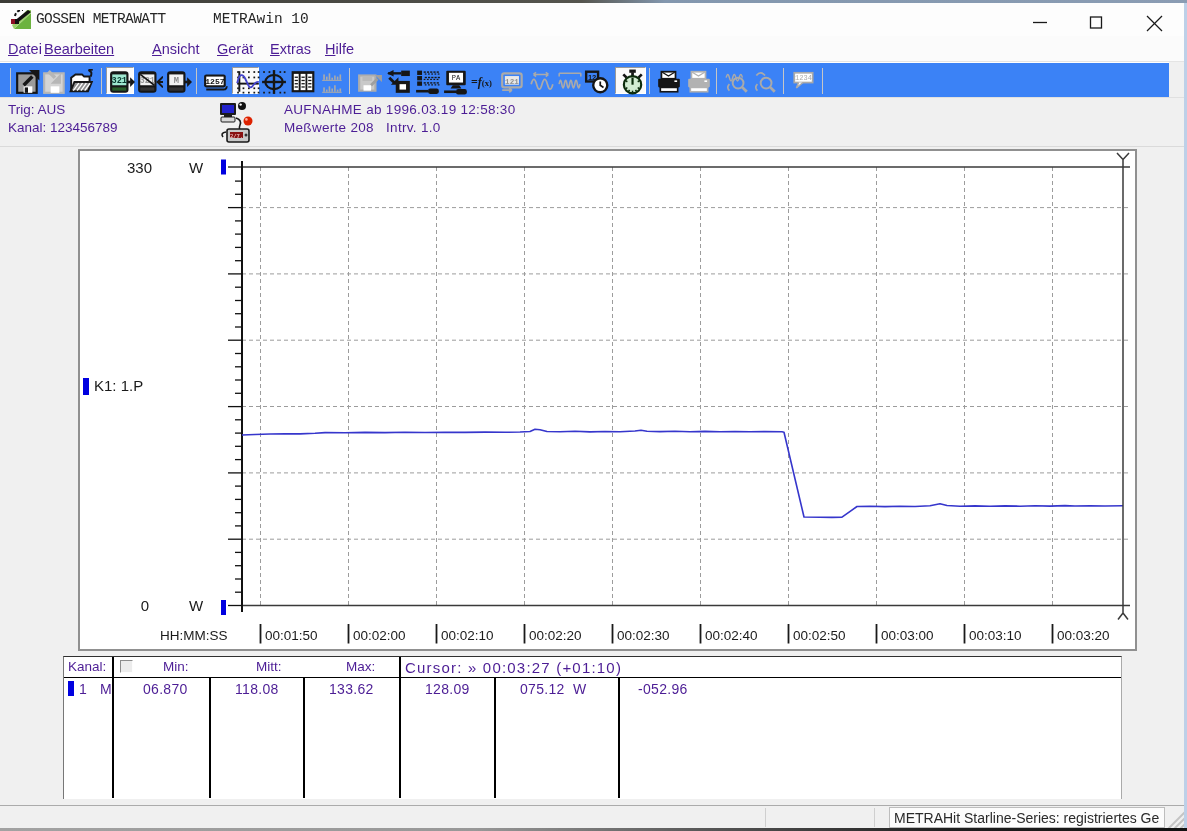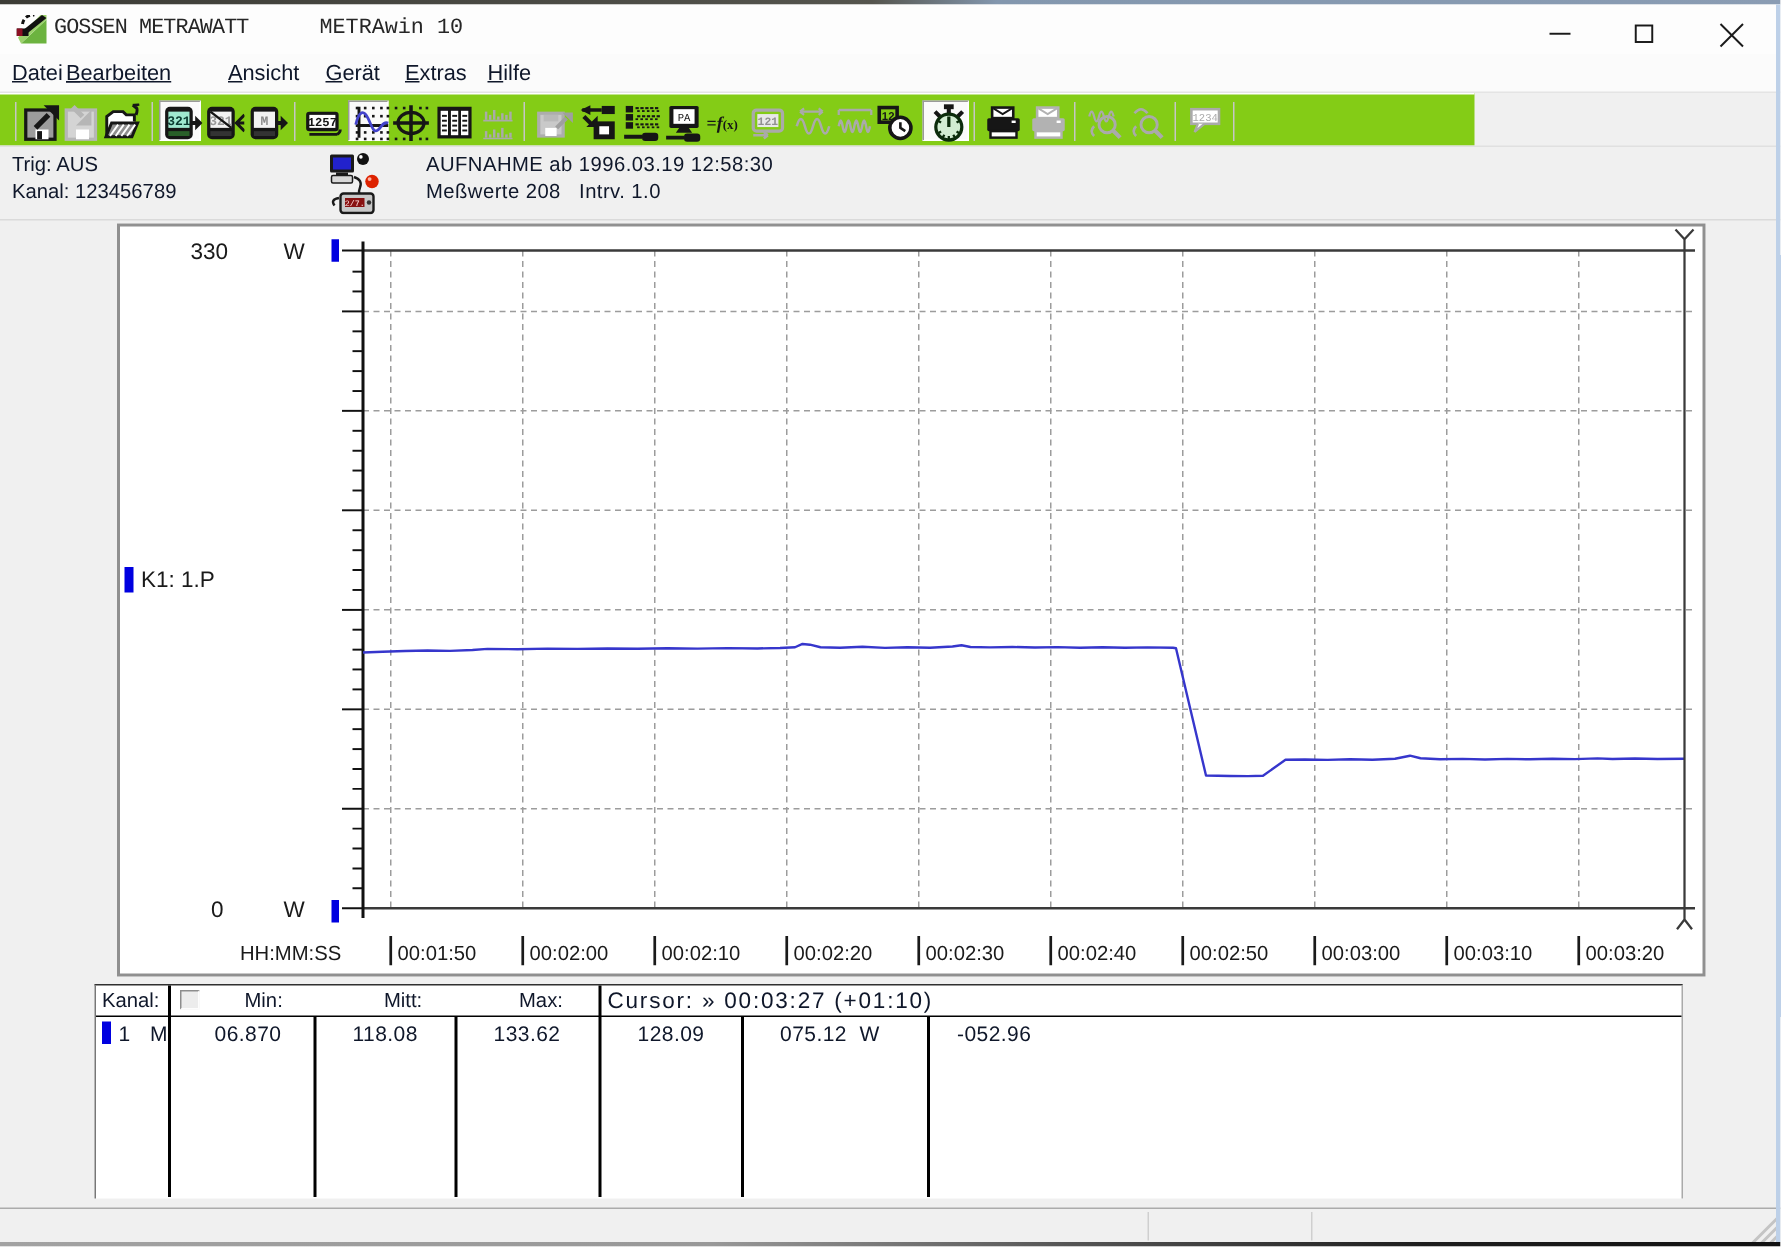--- a/index.html
+++ b/index.html
@@ -1,19 +1,19 @@
 <!DOCTYPE html>
 <html><head>
 <meta charset="utf-8">
 <style>
   html,body{margin:0;padding:0;}
   #root{position:relative;width:1187px;height:831px;background:#f0f0f0;overflow:hidden;
         font-family:"Liberation Sans", sans-serif;}
   .abs{position:absolute;}
-  .t{position:absolute;white-space:pre;color:#0f172a;}
+  .t{position:absolute;white-space:pre;color:#4c1d95;}
 </style>
 </head>
 <body>
 <div id="root">
 
   <div class="abs" id="topstrip" style="left:0;top:0;width:1187px;height:3px;background:linear-gradient(to right,#3c3c36 0%,#4a4a44 30%,#55554e 49%,#8397ae 56%,#8a9cb3 100%);"></div>
 
   <div class="abs" id="titlebar" style="left:0;top:3px;width:1187px;height:33px;background:#fdfdfd;font-family:Liberation Mono, monospace;">
     <svg class="abs" style="left:11px;top:7px" width="21" height="20" viewBox="0 0 21 20">
       <polygon points="3,19 20,19 20,3" fill="#6cb33f"></polygon>
@@ -35,21 +35,21 @@
 
   <div class="abs" id="menubar" style="left:0;top:36px;width:1187px;height:25px;background:#fbfbfb;border-bottom:1px solid #e4e4e4;">
     <div class="t" style="left:8px;top:5px;font-size:14.5px;"><u>D</u>atei</div>
     <div class="t" style="left:44px;top:5px;font-size:14.5px;text-decoration:underline;"><u>B</u>earbeiten</div>
     <div class="t" style="left:152px;top:5px;font-size:14.5px;"><u>A</u>nsicht</div>
     <div class="t" style="left:217px;top:5px;font-size:14.5px;"><u>G</u>erät</div>
     <div class="t" style="left:270px;top:5px;font-size:14.5px;"><u>E</u>xtras</div>
     <div class="t" style="left:325px;top:5px;font-size:14.5px;"><u>H</u>ilfe</div>
   </div>
 
-  <div class="abs" id="toolbar" style="left:0;top:62px;width:983px;height:35px;background:#84cc16;border-top:1px solid #fff;">
+  <div class="abs" id="toolbar" style="left:0;top:62px;width:1169px;height:35px;background:#3b82f6;border-top:1px solid #fff;">
     <div class="abs" style="left:10px;top:5px;width:1px;height:26px;background:#c6c6c6;"></div>
     <div class="abs" style="left:101px;top:5px;width:1px;height:26px;background:#c6c6c6;"></div>
     <div class="abs" style="left:196px;top:5px;width:1px;height:26px;background:#c6c6c6;"></div>
     <div class="abs" style="left:349px;top:5px;width:1px;height:26px;background:#c6c6c6;"></div>
     <div class="abs" style="left:649px;top:5px;width:1px;height:26px;background:#c6c6c6;"></div>
     <div class="abs" style="left:716px;top:5px;width:1px;height:26px;background:#c6c6c6;"></div>
     <div class="abs" style="left:783px;top:5px;width:1px;height:26px;background:#c6c6c6;"></div>
     <div class="abs" style="left:822px;top:5px;width:1px;height:26px;background:#c6c6c6;"></div>
     <div class="abs" style="left:106px;top:4px;width:28px;height:27px;background:#fafafa;border-top:1px solid #9a9a9a;border-left:1px solid #9a9a9a;border-right:1px solid #fff;border-bottom:1px solid #fff;box-sizing:border-box;"></div>
     <div class="abs" style="left:232px;top:4px;width:27px;height:27px;background:#fafafa;border-top:1px solid #9a9a9a;border-left:1px solid #9a9a9a;border-right:1px solid #fff;border-bottom:1px solid #fff;box-sizing:border-box;"></div>
@@ -459,20 +459,23 @@
     <div class="t" style="left:171px;top:24px;font-size:14px;letter-spacing:0.3px;">118.08</div>
     <div class="t" style="left:265px;top:24px;font-size:14px;letter-spacing:0.3px;">133.62</div>
     <div class="t" style="left:361px;top:24px;font-size:14px;letter-spacing:0.3px;">128.09</div>
     <div class="t" style="left:456px;top:24px;font-size:14px;letter-spacing:0.3px;">075.12  W</div>
     <div class="t" style="left:574px;top:24px;font-size:14px;letter-spacing:0.3px;">-052.96</div>
   </div>
 
   <div class="abs" id="statusbar" style="left:0;top:805px;width:1187px;height:23px;background:#f0f0f0;border-top:1px solid #ababab;box-sizing:content-box;">
     <div class="abs" style="left:765px;top:2px;width:1px;height:19px;background:#cfcfcf;"></div>
     <div class="abs" style="left:874px;top:2px;width:1px;height:19px;background:#cfcfcf;"></div>
+    <div class="abs" style="left:889px;top:1px;width:276px;height:21px;background:#fcfcfc;border:1px solid #bdbdbd;box-sizing:border-box;">
+      <div class="t" style="left:4px;top:2px;font-size:14px;color:#2a2a2a;">METRAHit Starline-Series: registriertes Ge</div>
+    </div>
     <svg class="abs" style="left:1166px;top:4px" width="20" height="19" viewBox="0 0 20 19">
       <line x1="2" y1="19" x2="19" y2="2" stroke="#c4c4c4" stroke-width="2"></line>
       <line x1="8" y1="19" x2="19" y2="8" stroke="#c4c4c4" stroke-width="2"></line>
       <line x1="14" y1="19" x2="19" y2="14" stroke="#c4c4c4" stroke-width="2"></line>
     </svg>
   </div>
 
   <div class="abs" id="bottomstrip" style="left:0;top:828px;width:1187px;height:3px;background:linear-gradient(to right,#a2a2a2 0%,#989898 40%,#555 60%,#1e1e1e 80%,#111 100%);"></div>
 
   <div class="abs" style="left:1184px;top:3px;width:3px;height:825px;background:#bdd0e8;"></div>

